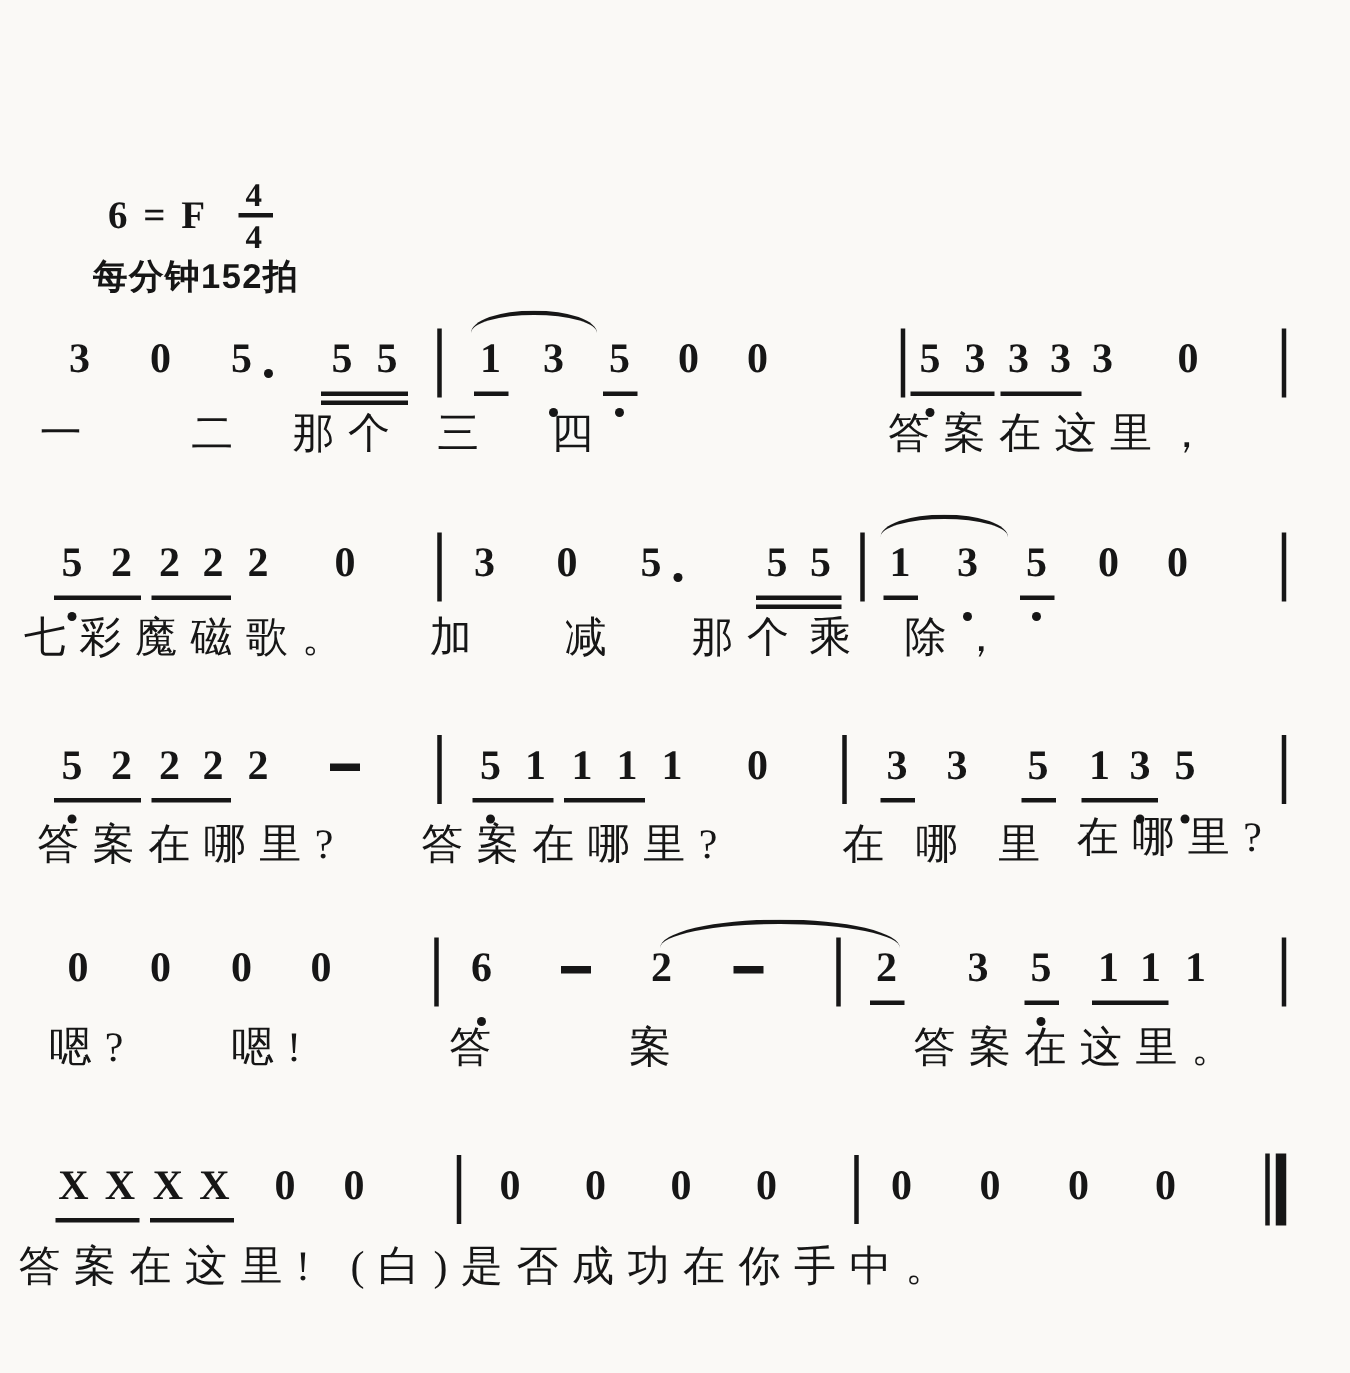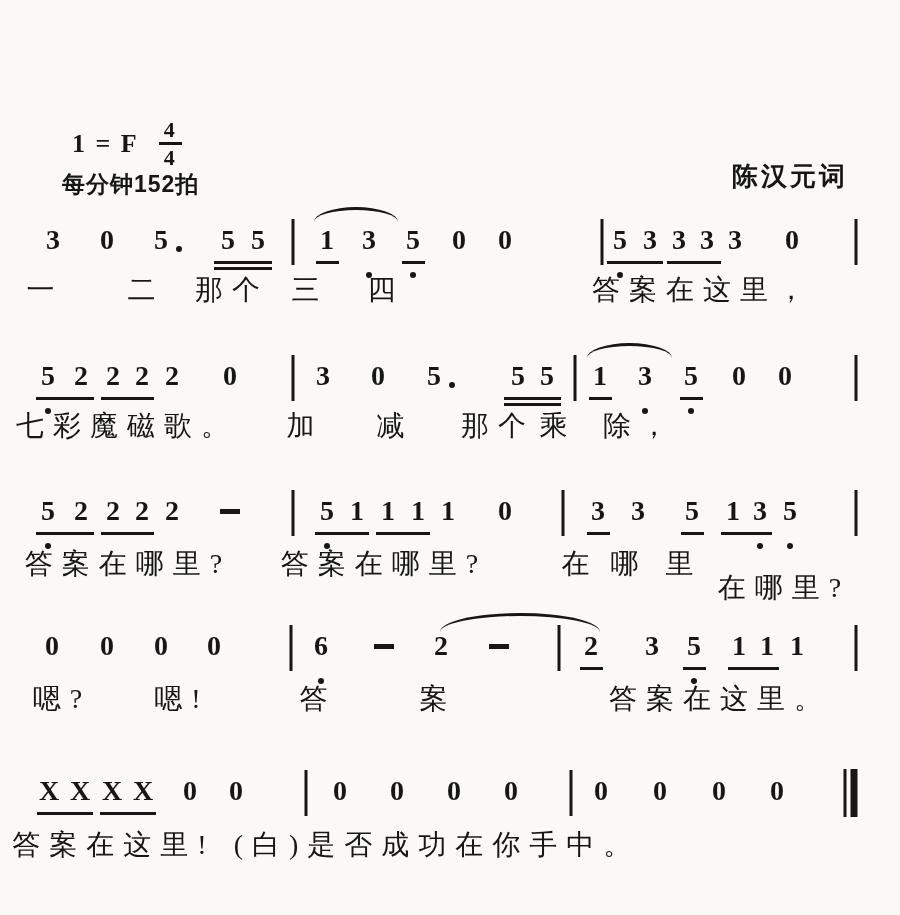--- a/index.html
+++ b/index.html
@@ -68,25 +68,24 @@
     font-size:28px;line-height:30px;letter-spacing:9px;
     white-space:nowrap;font-family:var(--serif);
   }
 </style>
 </head>
 <body>
 
 <div id="page">
 
   <div class="credits">
-    <div>陈汉元词</div>
   </div>
 
   <div class="keysig">
-    <span>1 = F</span>
+    <span>6 = F</span>
     <span class="frac">
       <span class="ft">4</span>
       <span class="fb">4</span>
     </span>
   </div>
 
   <div class="tempo">每分钟152拍</div>
 
   <div id="score">
       <div class="system">
@@ -196,21 +195,21 @@
         <div class="odot" style="left: 760px; top: 543px;"></div>
         <div class="odot" style="left: 790px; top: 543px;"></div>
         <div class="barline" style="left: 293px; top: 490px;"></div>
         <div class="barline" style="left: 563px; top: 490px;"></div>
         <div class="barline" style="left: 856px; top: 490px;"></div>
         <div class="lyric" style="left: 128px; top: 549px;">答案在哪里?</div>
         <div class="lyric" style="left: 384px; top: 549px;">答案在哪里?</div>
         <div class="lyric" style="left: 580px; top: 549px;">在</div>
         <div class="lyric" style="left: 629px; top: 549px;">哪</div>
         <div class="lyric" style="left: 684px; top: 549px;">里</div>
-        <div class="lyric" style="left: 784px; top: 573px;">在哪里?</div>
+        <div class="lyric" style="left: 784px; top: 544px;">在哪里?</div>
       </div>
       <div class="system">
         <div class="note" style="left: 52px; top: 631px;">0</div>
         <div class="note" style="left: 107px; top: 631px;">0</div>
         <div class="note" style="left: 161px; top: 631px;">0</div>
         <div class="note" style="left: 214px; top: 631px;">0</div>
         <div class="note" style="left: 321px; top: 631px;">6</div>
         <div class="dash" style="left: 384px; top: 644px;"></div>
         <div class="note" style="left: 441px; top: 631px;">2</div>
         <div class="dash" style="left: 499px; top: 644px;"></div>

